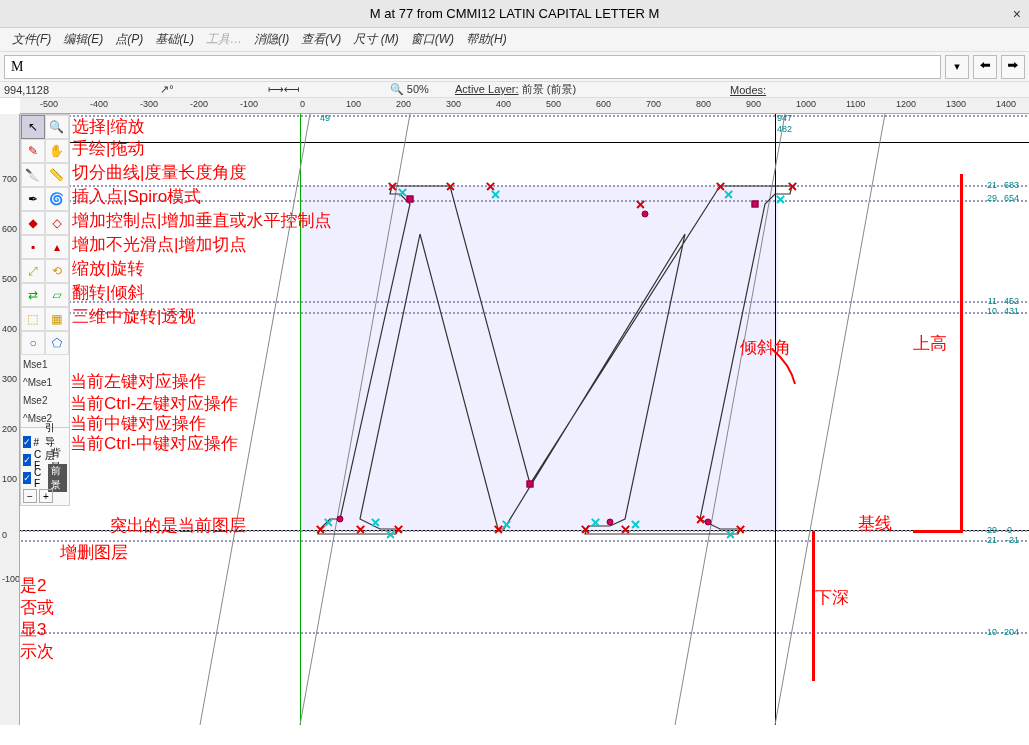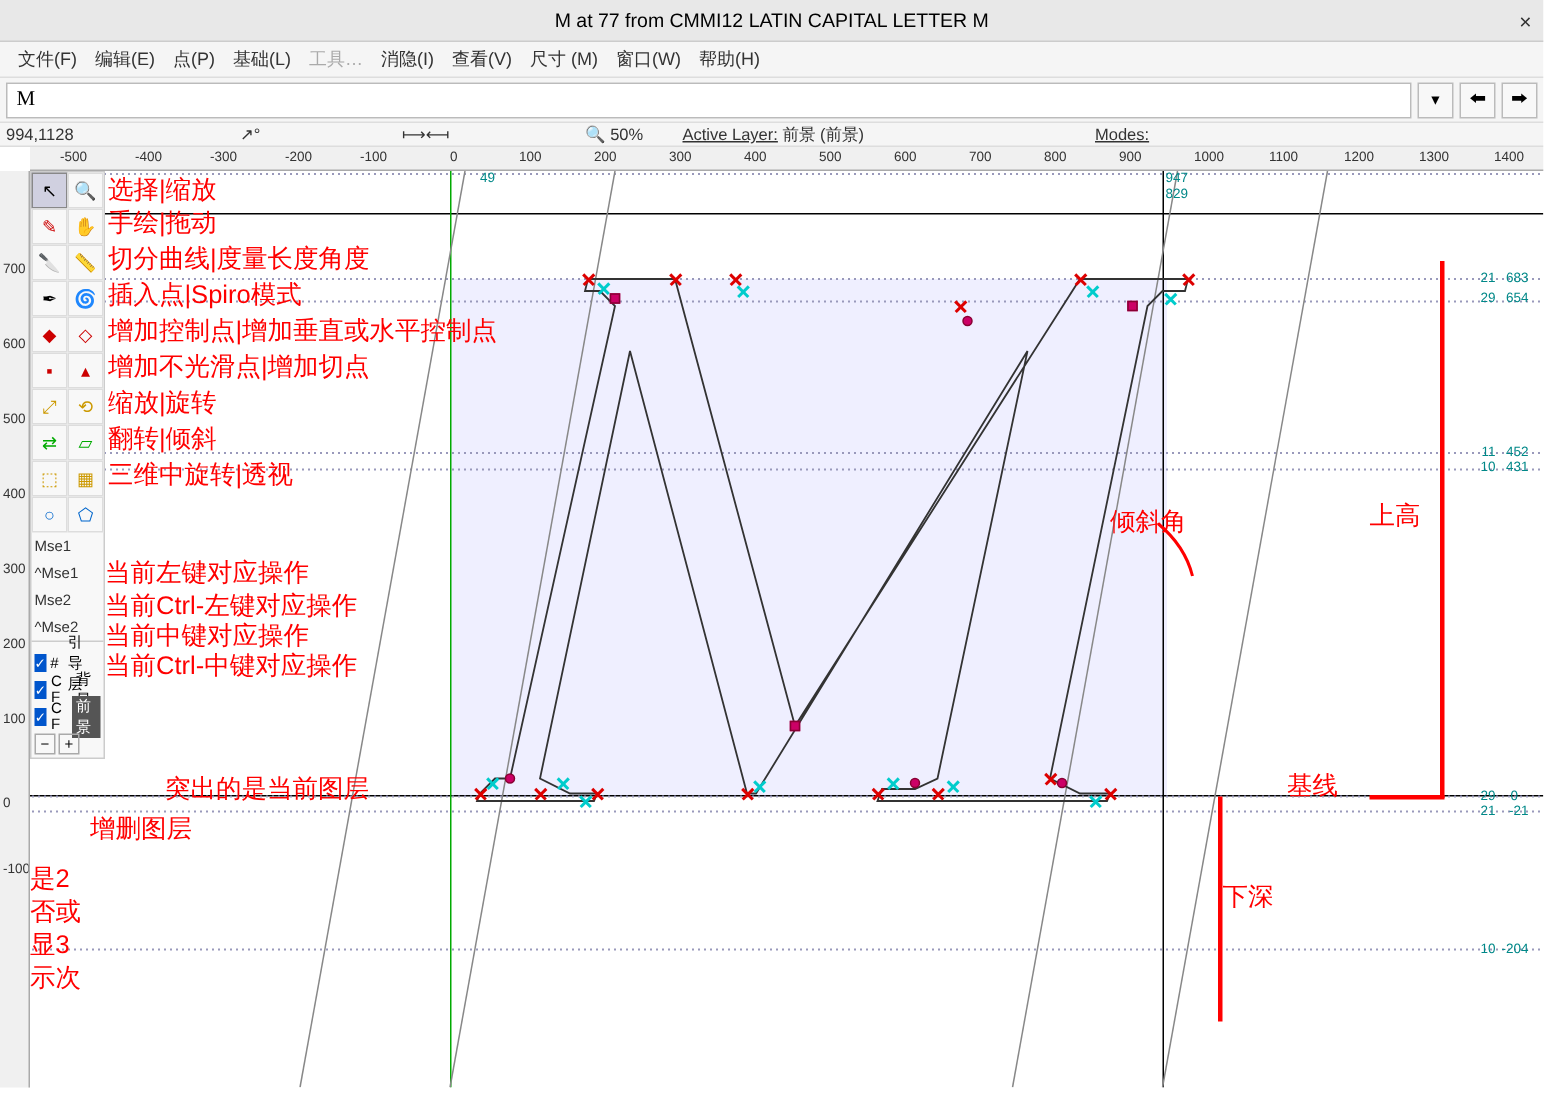--- a/index.html
+++ b/index.html
@@ -2,21 +2,21 @@
 <html><head>
 <meta charset="utf-8">
 <style>
 * { margin: 0; padding: 0; box-sizing: border-box; font-family: sans-serif; }
 body { width: 1029px; height: 745px; background: #fff; overflow: hidden; position: relative; font-size: 12px; }
 
 .titlebar { height: 28px; background: #e8e8e8; border-bottom: 1px solid #ccc; display: flex; align-items: center; justify-content: center; position: relative; }
 .titlebar-title { font-size: 13px; }
 .close-btn { position: absolute; right: 8px; cursor: pointer; font-size: 14px; color: #333; }
 
-.menubar { height: 24px; background: #f5f5f5; border-bottom: 1px solid #ddd; display: flex; align-items: center; padding: 0 6px; }
+.menubar { height: 24px; background: #f5f5f5; border-bottom: 1px solid #ddd; display: flex; align-items: center; padding: 0 6px; font-style: italic; }
 .menubar span { padding: 2px 6px; cursor: pointer; font-size: 12px; color: #333; }
 .menubar span.disabled { color: #aaa; }
 
 .charbar { height: 30px; background: #f5f5f5; border-bottom: 1px solid #ddd; display: flex; align-items: center; padding: 2px 4px; gap: 4px; }
 .charfield { flex: 1; height: 24px; border: 1px solid #bbb; background: #fff; padding: 2px 6px; font-size: 14px; font-family: serif; }
 .dropdown-btn, .nav-arrow { width: 24px; height: 24px; border: 1px solid #bbb; background: #f8f8f8; display: flex; align-items: center; justify-content: center; cursor: pointer; font-size: 11px; }
 
 .infobar { height: 16px; background: #f5f5f5; border-bottom: 1px solid #ddd; display: flex; align-items: center; font-size: 11px; color: #333; position: relative; padding-left: 4px; }
 .infobar .coord { width: 140px; }
 .infobar .angle { position: absolute; left: 160px; }
@@ -199,21 +199,21 @@
     <div class="node circ" style="left:590px; top:408px"></div>
     <div class="node x-red" style="left:605px; top:415px"></div>
     <div class="node x-cyan" style="left:615px; top:410px"></div>
     <div class="node x-red" style="left:680px; top:405px"></div>
     <div class="node circ" style="left:688px; top:408px"></div>
     <div class="node x-red" style="left:720px; top:415px"></div>
     <div class="node x-cyan" style="left:710px; top:420px"></div>
 
     <span class="tiny-num" style="left:300px; top:-1px">49</span>
     <span class="tiny-num" style="left:757px; top:-1px">947</span>
-    <span class="tiny-num" style="left:757px; top:10px">829</span>
+    <span class="tiny-num" style="left:757px; top:10px">482</span>
     <span class="tiny-num" style="right:32px; top:66px">21</span>
     <span class="tiny-num" style="right:10px; top:66px">683</span>
     <span class="tiny-num" style="right:32px; top:79px">29</span>
     <span class="tiny-num" style="right:10px; top:79px">654</span>
     <span class="tiny-num" style="right:32px; top:182px">11</span>
     <span class="tiny-num" style="right:10px; top:182px">452</span>
     <span class="tiny-num" style="right:32px; top:192px">10</span>
     <span class="tiny-num" style="right:10px; top:192px">431</span>
     <span class="tiny-num" style="right:32px; top:411px">29</span>
     <span class="tiny-num" style="right:17px; top:411px">0</span>

